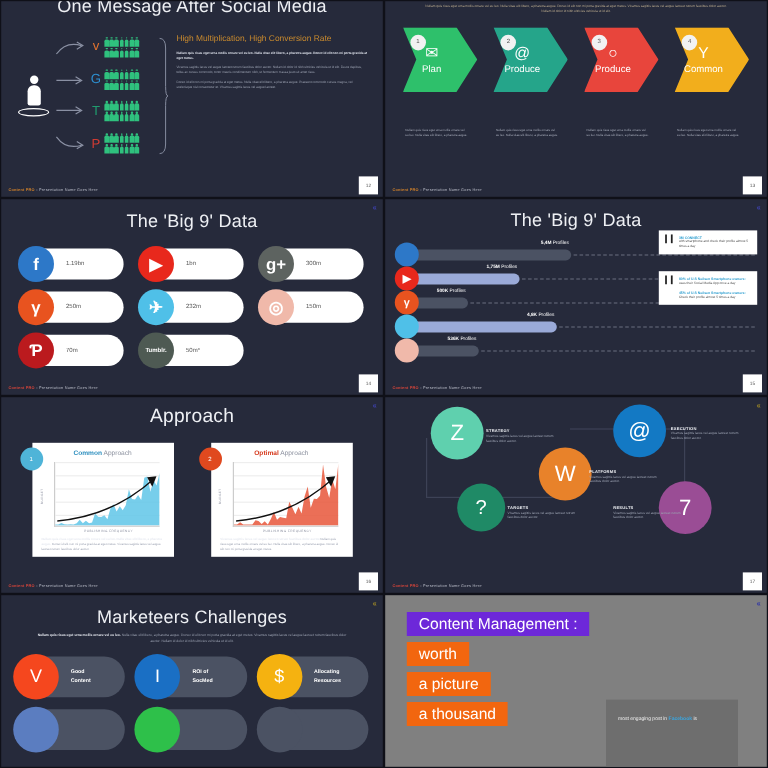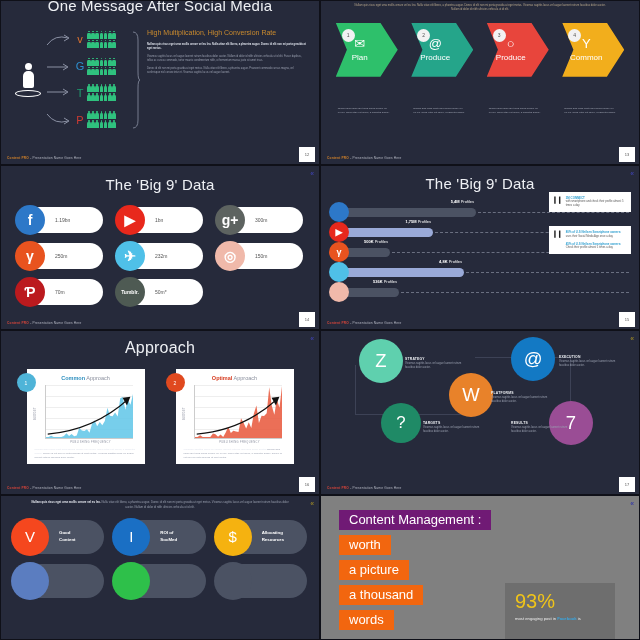--- a/index.html
+++ b/index.html
@@ -700,20 +700,21 @@
       </div>
     <div class="footer red">
       <span class="brand">Content PRO</span>
       <span>- Presentation Name Goes Here</span>
     </div>
     <div class="pagebox">17</div>
   </div>
 
   <div class="slide s7">
     <div class="corner gold">‹‹</div>
+    <div class="title" style="margin-top:10px;font-size:15px">Marketeers Challenges</div>
     <div class="mc-sub">
       <b>Nullam quis risus eget urna mollis ornare vel eu leo.</b><span> Nulla vitae elit libero, a pharetra augue. Donec id elit non mi porta gravida at eget metus. Vivamus sagittis lacus vel augue laoreet rutrum faucibus dolor auctor. Nullam id dolor id nibh ultricies vehicula ut id elit.</span>
     </div>
     <div class="mcgrid" id="mcgrid">
         <div class="mcrow">
           <div class="circ" style="background:#f5471e">V</div>
           <div class="lbl">Good<br>Content</div>
         </div>
         <div class="mcrow">
           <div class="circ" style="background:#1a6fc4">I</div>
@@ -734,27 +735,25 @@
         <div class="mcrow">
           <div class="circ" style="background:#4b5263"></div>
           <div class="lbl"></div>
         </div>
       </div>
   </div>
 
   <div class="slide grey s8">
     <div class="corner purple">‹‹</div>
     <div class="cm" id="cm">
-        <div><span class="hl" style="background:#701a75">Content Management :</span></div>
+        <div><span class="hl" style="background:#6d28d9">Content Management :</span></div>
         <div><span class="hl" style="background:#f2660f">worth</span></div>
         <div><span class="hl" style="background:#f2660f">a picture</span></div>
         <div><span class="hl" style="background:#f2660f">a thousand</span></div>
-        <div><span class="hl" style="background:#f2660f">words</span></div>
       </div>
     <div class="statbox">
-      <div class="pct">93%</div>
       <div class="txt">
         <span>most engaging post in </span><b>Facebook</b><span> is</span>
       </div>
     </div>
   </div>
 
 </div>
 
 </body></html>

